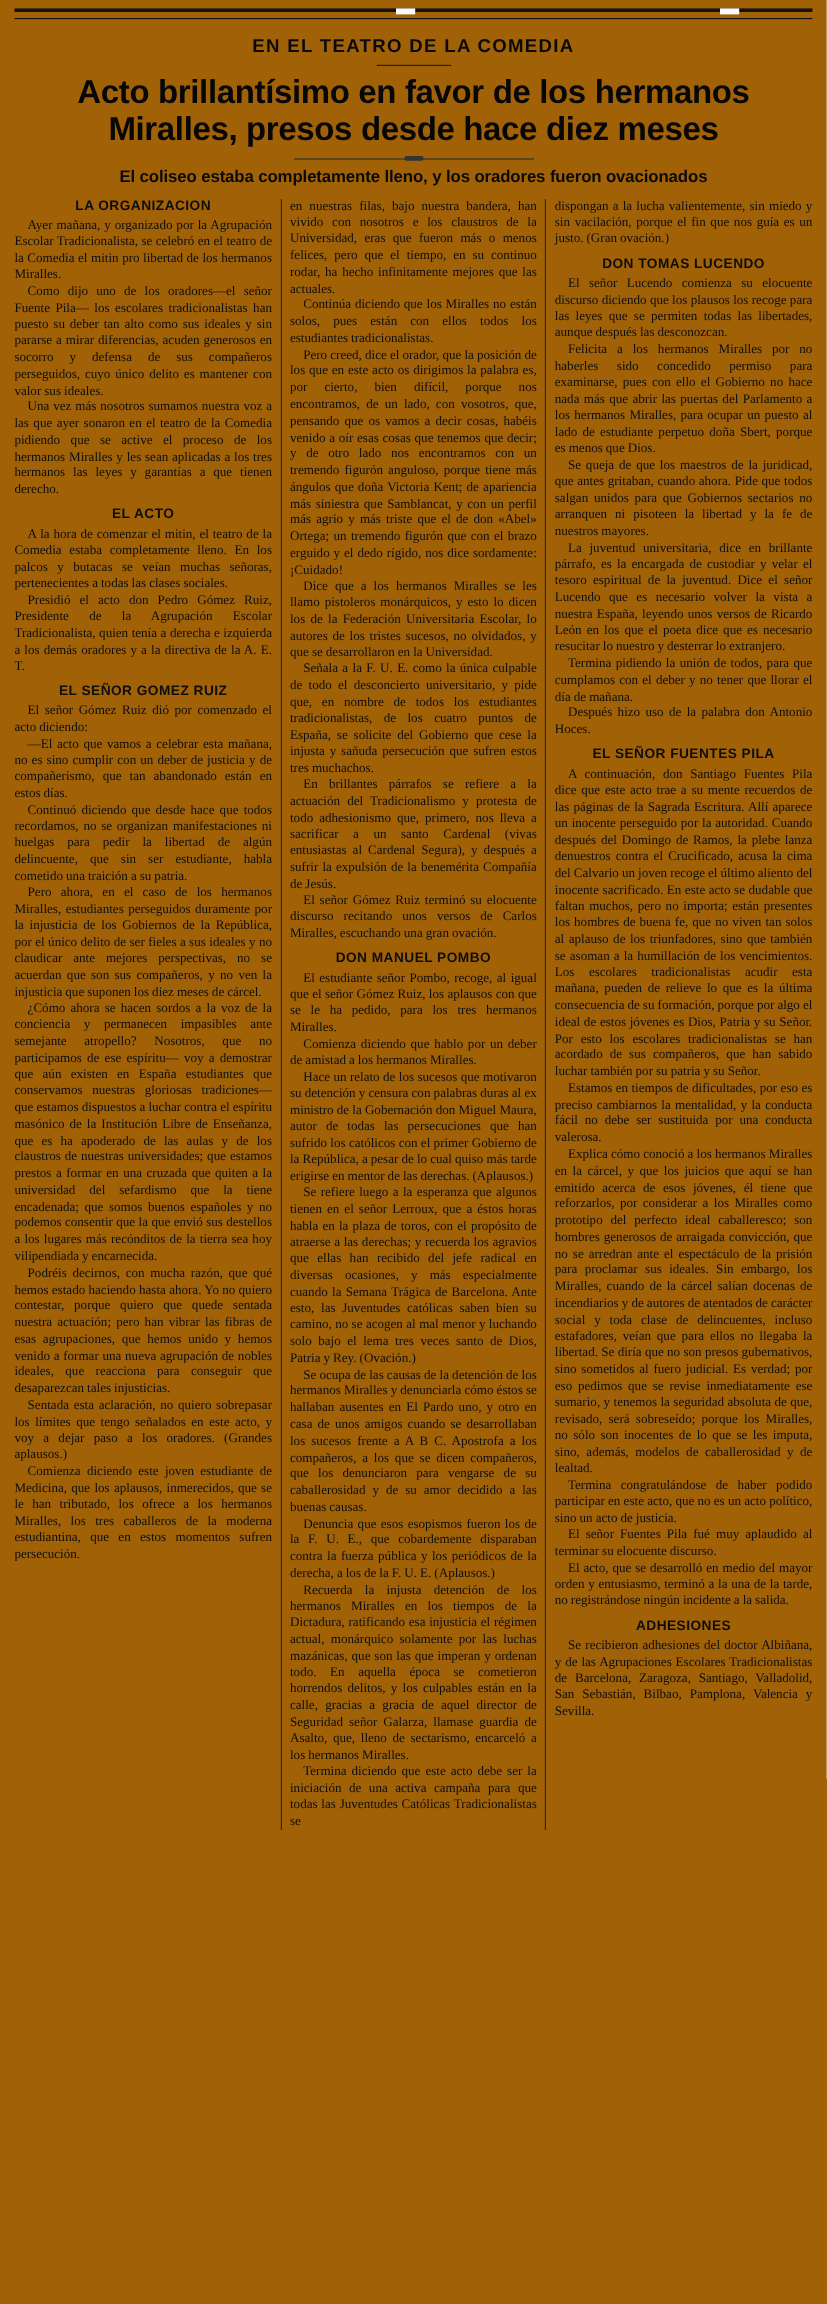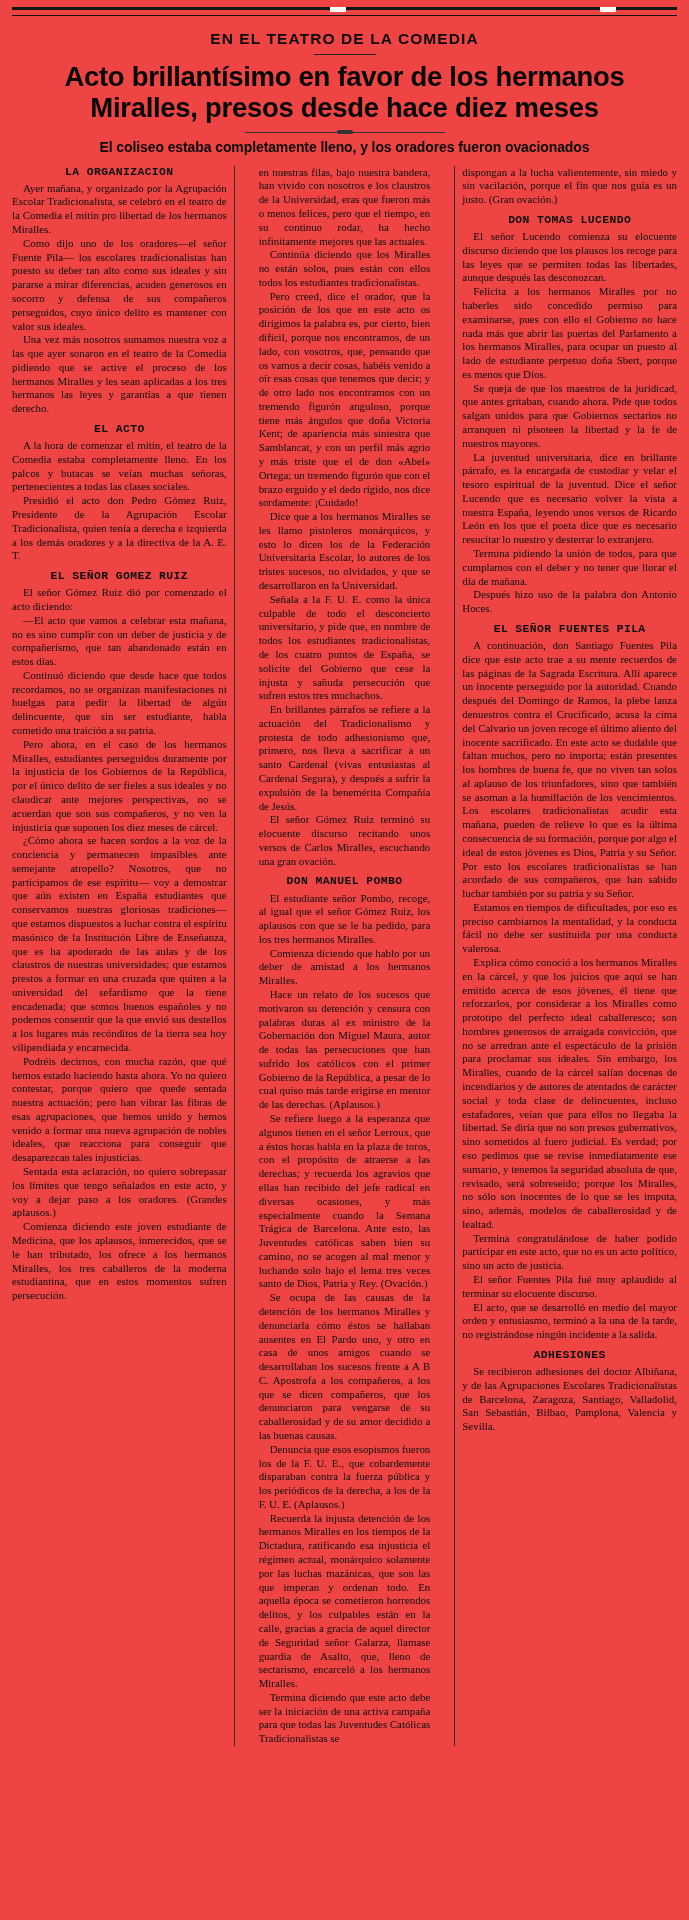--- a/index.html
+++ b/index.html
@@ -8,21 +8,21 @@
     background: #ffffff;
   }
   body {
     font-family: "Liberation Serif", "DejaVu Serif", serif;
     color: #0d0d0d;
   }
   #page {
     position: relative;
     width: 689px;
     height: 1920px;
-    background: #ef4444;
+    background: #a16207;
     overflow: hidden;
     box-sizing: border-box;
     padding: 0 12px;
   }
 
   
   .rule-top {
     margin: 7px 0 0 0;
     height: 5px;
     border-top: 3px solid #141414;
@@ -95,29 +95,29 @@
     display: flex;
     margin-top: 11px;
     align-items: stretch;
   }
   .col {
     width: 33.333%;
     box-sizing: border-box;
   }
   .col.c1 { padding-right: 7px; }
   .col.c2 {
-    padding: 0 24px;
+    padding: 0 7px;
     border-left: 1.2px solid #2a2a2a;
     border-right: 1.2px solid #2a2a2a;
   }
   .col.c3 { padding-left: 7px; }
 
   .sec-head {
     text-align: center;
-    font-family: Liberation Mono, monospace;
+    font-family: Liberation Sans, sans-serif;
     font-weight: bold;
     font-size: 11.4px;
     letter-spacing: 0.4px;
     margin: 7px 0 3px 0;
     line-height: 1.15;
   }
   .sec-head.first { margin-top: 0; }
 
   p.body {
     margin: 0;

